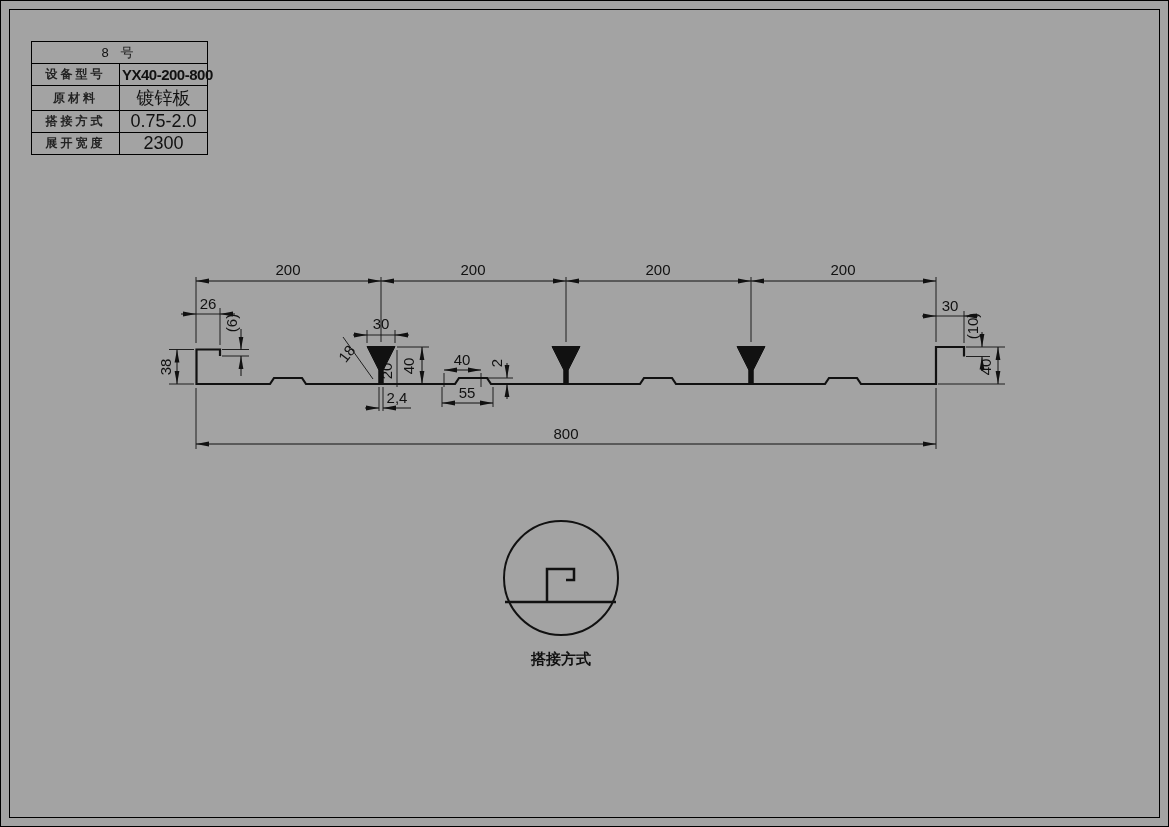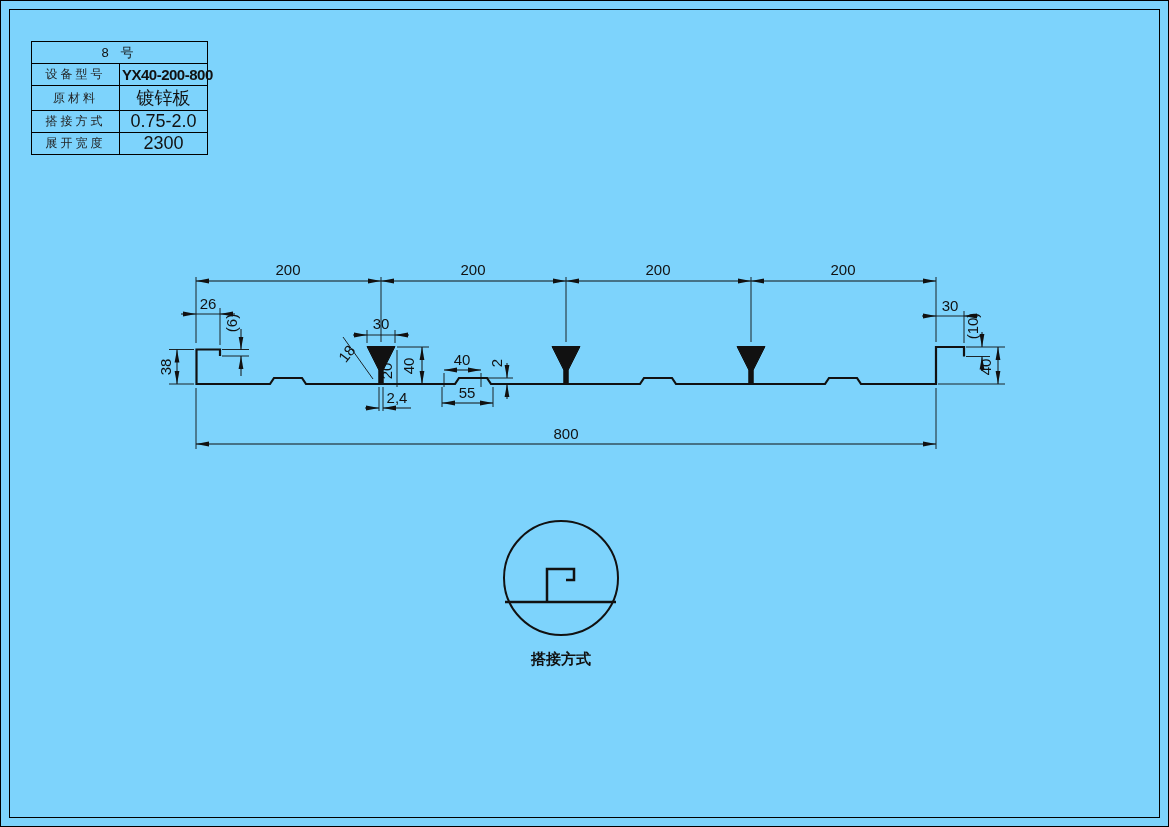--- a/index.html
+++ b/index.html
@@ -1,19 +1,19 @@
 <!DOCTYPE html>
 <html><head>
 <meta charset="utf-8">
 <style>
   html,body{margin:0;padding:0;background:#e8e8e8;}
   .page{
     position:relative;
     width:1169px;height:827px;
-    background:#7dd3fc;
+    background:#a3a3a3;
     border:1px solid #000;
     box-sizing:border-box;
     overflow:hidden;
     font-family:"Liberation Sans", sans-serif;
     color:#111;
   }
   .frame{
     position:absolute; inset:8px;
     border:1.5px solid #000;
     pointer-events:none;
@@ -28,21 +28,21 @@
     border:1px solid #000;
     height:21px;
     text-align:center;
     vertical-align:middle;
     font-size:12px;
     padding:0 2px;
     overflow:visible;
     white-space:nowrap;
   }
   .title-block .hdr{font-size:13px; letter-spacing:4px;}
-  .title-block .lbl{width:90px; letter-spacing:3px; color:#222;}
+  .title-block .lbl{width:90px; letter-spacing:3px; color:#222;font-weight:bold;}
   .title-block .val{font-size:18px;}
   .title-block .model{
     font-weight:bold; font-size:15px; letter-spacing:-0.5px;
   }
   
   svg text{
     font-family:"Liberation Sans", sans-serif;
     font-size:15px; fill:#111;
   }
   svg .cap{font-size:15px; font-weight:bold;}

